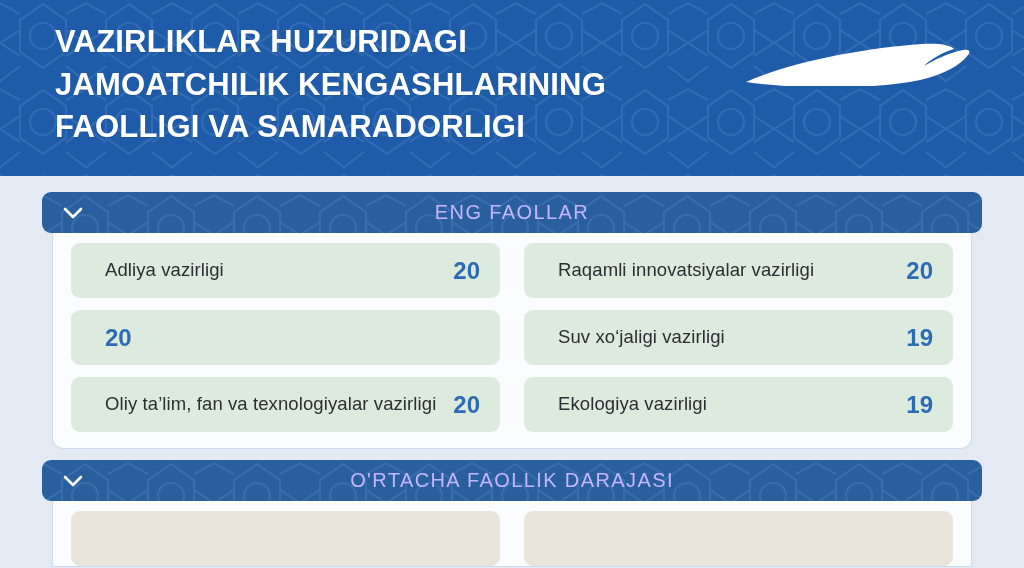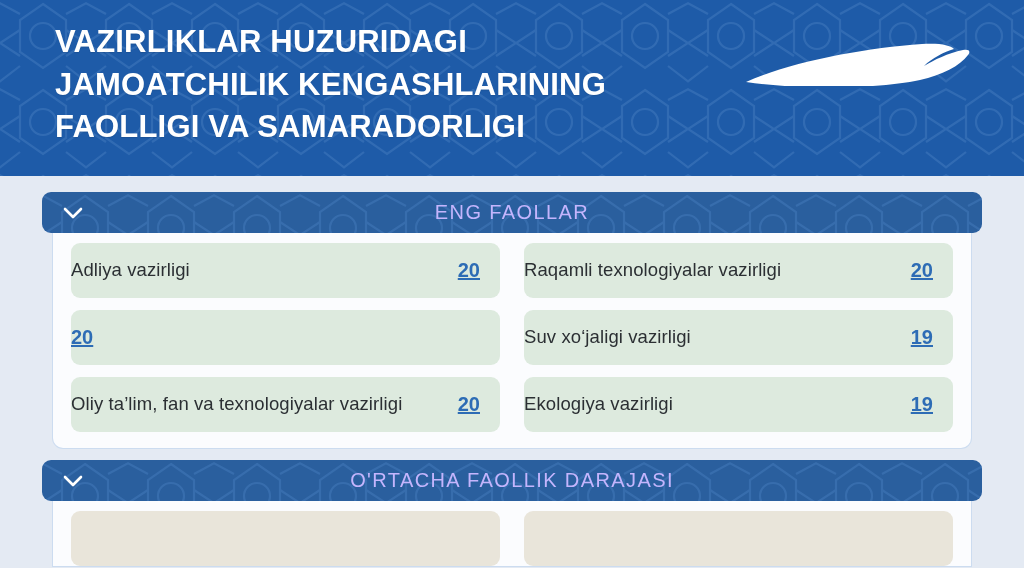--- a/index.html
+++ b/index.html
@@ -133,41 +133,40 @@
     padding: 14px 18px 16px 18px;
     display: grid;
     grid-template-columns: 1fr 1fr;
     gap: 12px 24px;
   }
 
   .row {
     background: #ddeade;
     border-radius: 9px;
     min-height: 55px;
-    padding: 8px 20px 8px 0;
+    padding: 8px 20px 8px 34px;
     display: flex;
     align-items: center;
     justify-content: space-between;
     gap: 14px;
   }
   .row.cream { background: #e9e5da; }
 
   .row-label {
     color: #2b2f33;
     font-size: 18.5px;
     line-height: 1.22;
     font-weight: normal;
     letter-spacing: 0.1px;
   }
   .row-value {
     color: #2d6cb5;
-    font-size: 20px;
+    font-size: 24px;
     font-weight: bold;
     flex: 0 0 auto;
-    text-decoration: underline;
   }
 
   
   .section.clipped .section-card {
     padding-bottom: 0;
     border-radius: 0;
   }
 </style>
 </head>
 <body>
@@ -216,21 +215,21 @@
       </span>
       <span class="section-title">ENG FAOLLAR</span>
     </div>
 
     <div class="section-card">
       <div class="row">
         <span class="row-label">Adliya vazirligi</span>
         <span class="row-value">20</span>
       </div>
       <div class="row">
-        <span class="row-label">Raqamli texnologiyalar vazirligi</span>
+        <span class="row-label">Raqamli innovatsiyalar vazirligi</span>
         <span class="row-value">20</span>
       </div>
       <div class="row">
         <span class="row-value">20</span>
       </div>
       <div class="row">
         <span class="row-label">Suv xo‘jaligi vazirligi</span>
         <span class="row-value">19</span>
       </div>
       <div class="row">

